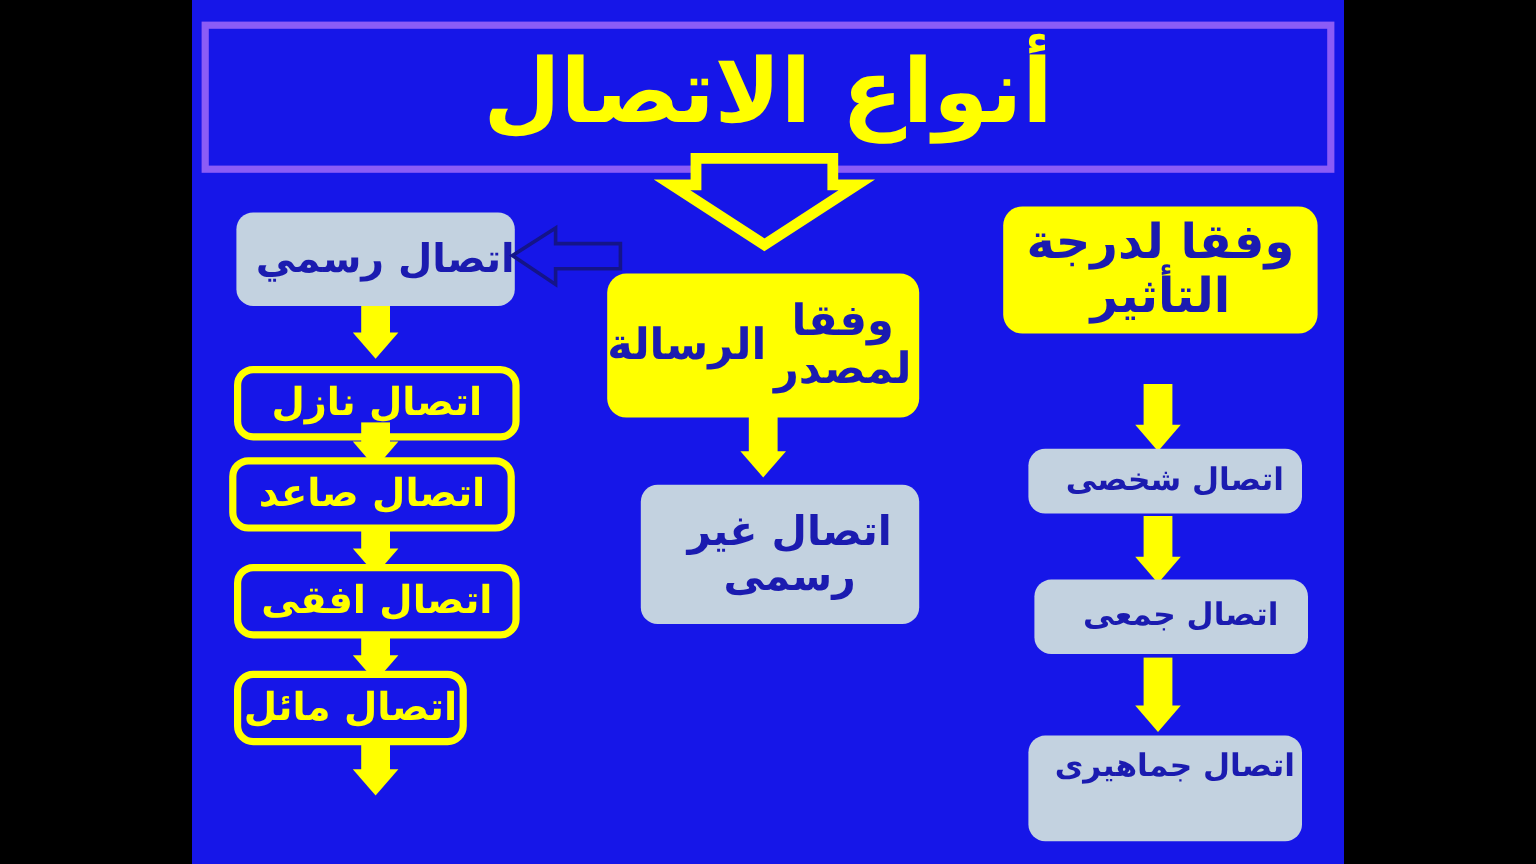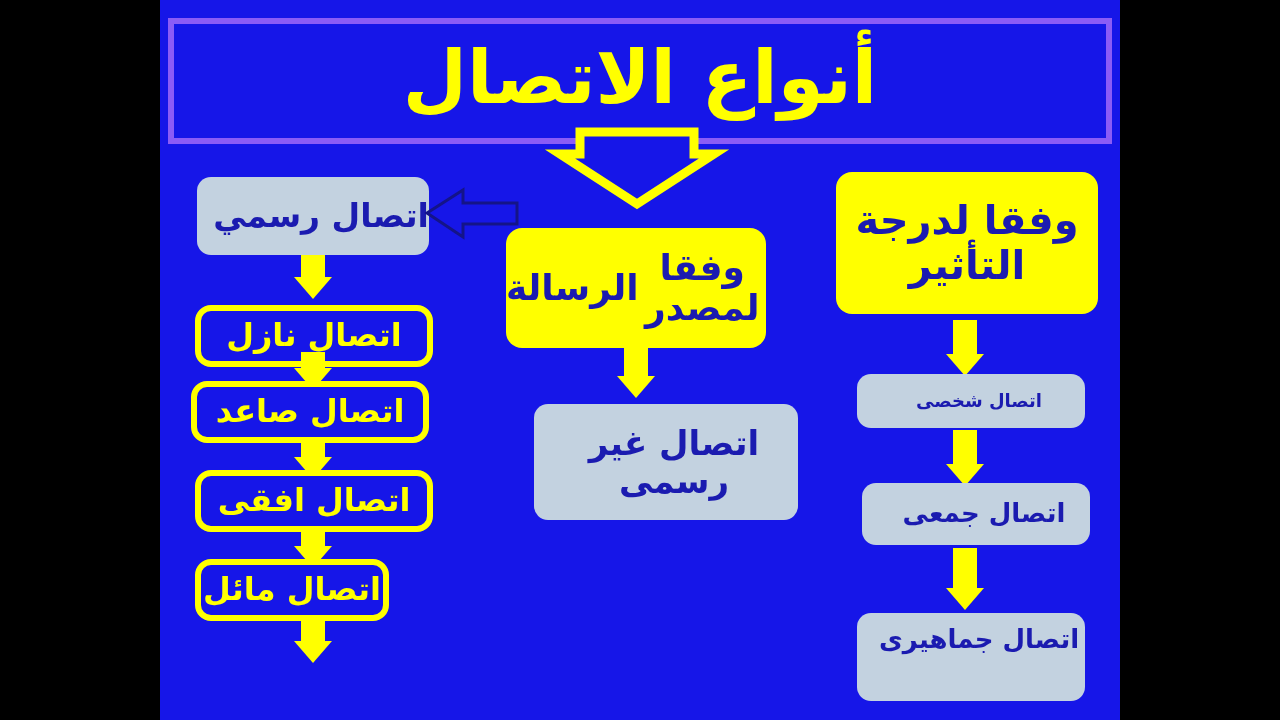--- a/index.html
+++ b/index.html
@@ -182,36 +182,36 @@
     <div class="node node-yellow-fill" style="left:346px; top:208px; width:260px; height:120px; font-size:36px; margin-top:20px;">
       <span>وفقا لمصدر</span>
       <span>الرسالة</span>
     </div>
 
     <div class="arrow-solid" style="left:451px; top:336px; width:50px; height:62px;">
       <div class="shaft" style="width:24px; height:42px;"></div>
       <div class="head" style="top:40px;"></div>
     </div>
 
-    <div class="node node-light" style="left:374px; top:404px; width:264px; height:116px; font-size:34px; flex-direction:column;">
+    <div class="node node-light" style="left:374px; top:404px; width:232px; height:116px; font-size:34px; flex-direction:column;">
       <span>اتصال غير</span>
       <span>رسمى</span>
     </div>
 
-    <div class="node node-yellow-fill" style="left:676px; top:172px; width:262px; height:142px; font-size:40px; flex-direction:column; overflow:hidden;">
+    <div class="node node-yellow-fill" style="left:676px; top:172px; width:262px; height:106px; font-size:40px; flex-direction:column; overflow:hidden;">
       <span>وفقا لدرجة</span>
       <span>التأثير</span>
     </div>
 
     <div class="arrow-solid" style="left:780px; top:320px; width:50px; height:56px;">
       <div class="shaft" style="width:24px; height:36px;"></div>
       <div class="head" style="top:34px;"></div>
     </div>
 
-    <div class="node node-light" style="left:697px; top:374px; width:228px; height:54px; font-size:18px;">
+    <div class="node node-light" style="left:697px; top:374px; width:228px; height:54px; font-size:26px;">
       <span>اتصال شخصى</span>
     </div>
 
     <div class="arrow-solid" style="left:780px; top:430px; width:50px; height:56px;">
       <div class="shaft" style="width:24px; height:36px;"></div>
       <div class="head" style="top:34px;"></div>
     </div>
 
     <div class="node node-light" style="left:702px; top:483px; width:228px; height:62px; font-size:26px;">
       <span>اتصال  جمعى</span>

